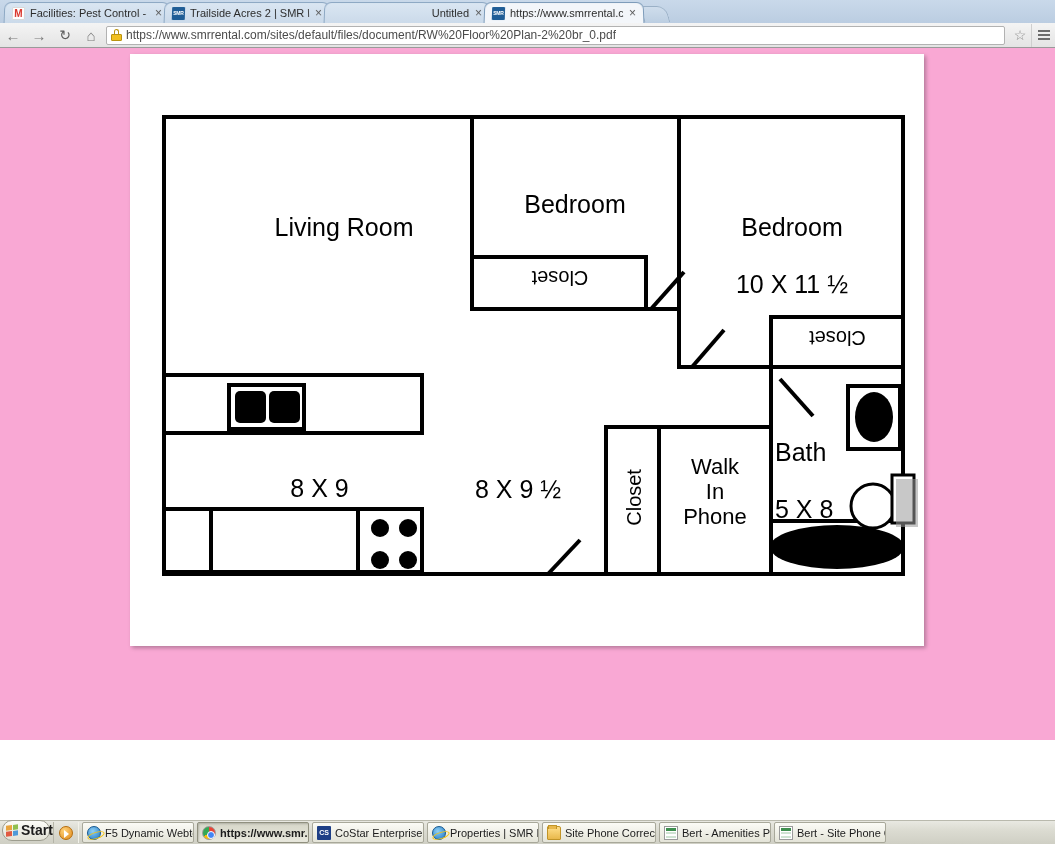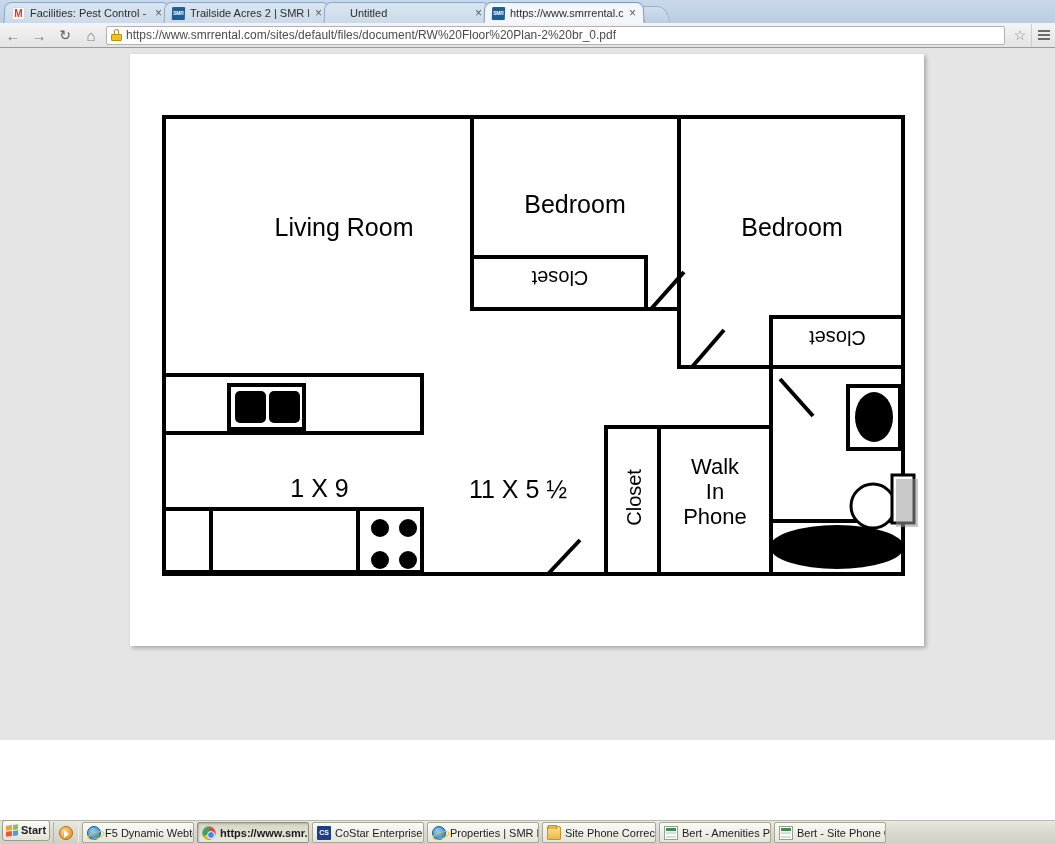--- a/index.html
+++ b/index.html
@@ -116,21 +116,21 @@
   #menu-icon {
     width: 24px; height: 23px; display: flex; flex-direction: column;
     align-items: center; justify-content: center; gap: 2px; cursor: pointer;
     border-left: 1px solid #cfcfcf;
   }
   #menu-icon span { display: block; width: 12px; height: 2px; background: #6b6b6b; }
 
   
   #viewer {
     position: absolute; left: 0; top: 48px; width: 1055px; height: 692px;
-    background: #e5e5e5;
+    background: #f9a8d4;
   }
   #pdf-page {
     position: absolute; left: 130px; top: 6px; width: 794px; height: 592px;
     background: #ffffff;
     box-shadow: 2px 2px 4px rgba(0,0,0,0.28);
   }
 
   
   #floorplan { position: absolute; left: 0; top: 0; width: 794px; height: 592px; }
   .rlabel {
@@ -143,23 +143,23 @@
   
   #taskbar {
     position: absolute; left: 0; top: 820px; width: 1055px; height: 24px;
     background: linear-gradient(to bottom, #e9e9e2 0%, #dcdcd2 38%, #cfcfc4 100%);
     border-top: 1px solid #b9b9ad;
     display: flex; align-items: center;
   }
   #start-button {
     width: 48px; height: 21px; margin: 0 3px 5px 2px;
     background: linear-gradient(to bottom, #fcfcf8, #e2e2d6);
-    border: 1px solid #9d9d8f; border-radius: 3px;
+    border: 1px solid #9d9d8f; border-radius: 10px;
     display: flex; align-items: center; gap: 3px; padding-left: 3px;
-    font-size: 11px; font-weight: bold; color: #1c1c1c; cursor: pointer;
+    font-size: 14px; font-weight: bold; color: #1c1c1c; cursor: pointer;
   }
   .win-flag {
     width: 12px; height: 11px; flex: 0 0 12px;
     display: grid; grid-template-columns: 1fr 1fr; grid-template-rows: 1fr 1fr;
     gap: 1px; transform: skewY(-7deg);
   }
   .win-flag i { display: block; }
   .win-flag i:nth-child(1) { background: #e8a33d; }
   .win-flag i:nth-child(2) { background: #8fbf4e; }
   .win-flag i:nth-child(3) { background: #e05a41; }
@@ -274,21 +274,21 @@
     </div>
 
     <div class="tab" style="left:164px;width:166px">
       <span class="tab-favicon fav-smr">SMR</span>
       <span class="tab-title">Trailside Acres 2 | SMR Mana</span>
       <span class="tab-close">×</span>
     </div>
 
     <div class="tab" style="left:324px;width:166px">
       <span class="tab-favicon fav-blank"></span>
-      <span class="tab-title" style="text-align:left">Untitled</span>
+      <span class="tab-title" style="text-align:right">Untitled</span>
       <span class="tab-close">×</span>
     </div>
 
     <div class="tab active" style="left:484px;width:160px">
       <span class="tab-favicon fav-smr">SMR</span>
       <span class="tab-title">https://www.smrrental.com/</span>
       <span class="tab-close">×</span>
     </div>
 
     <div id="tab-newbtn"></div>
@@ -391,30 +391,35 @@
     <div class="rlabel" style="left:94px;top:130px;width:240px;font-size:25px">
       <div>Living Room</div>
     </div>
 
     <div class="rlabel" style="left:345px;top:107px;width:200px;font-size:25px">
       <div>Bedroom</div>
     </div>
 
     <div class="rlabel" style="left:552px;top:130px;width:220px;font-size:25px">
       <div>Bedroom</div>
+      <div>10 X 11 ½</div>
     </div>
 
     <div class="rlabel" style="left:92px;top:391px;width:195px;font-size:25px">
-      <div>1 X 9</div>
+      <div>8 X 9</div>
     </div>
 
     <div class="rlabel" style="left:268px;top:392px;width:240px;font-size:25px">
-      <div>11 X 5 ½</div>
-    </div>
-
+      <div>8 X 9 ½</div>
+    </div>
+
+    <div class="rlabel" style="left:645px;top:355px;width:112px;font-size:25px;text-align:left">
+      <div>Bath</div>
+      <div>5 X 8</div>
+    </div>
 
     <div class="rlabel" style="left:360px;top:212px;width:140px;font-size:20px;transform:rotate(180deg)">Closet</div>
 
     <div class="rlabel" style="left:650px;top:272px;width:115px;font-size:20px;transform:rotate(180deg)">Closet</div>
 
     <div class="rlabel" style="left:448px;top:432px;width:112px;font-size:20px;transform:rotate(-90deg)">Closet</div>
 
     <div class="rlabel" style="left:531px;top:400px;width:108px;font-size:22px">Walk
 In
 Phone</div>

